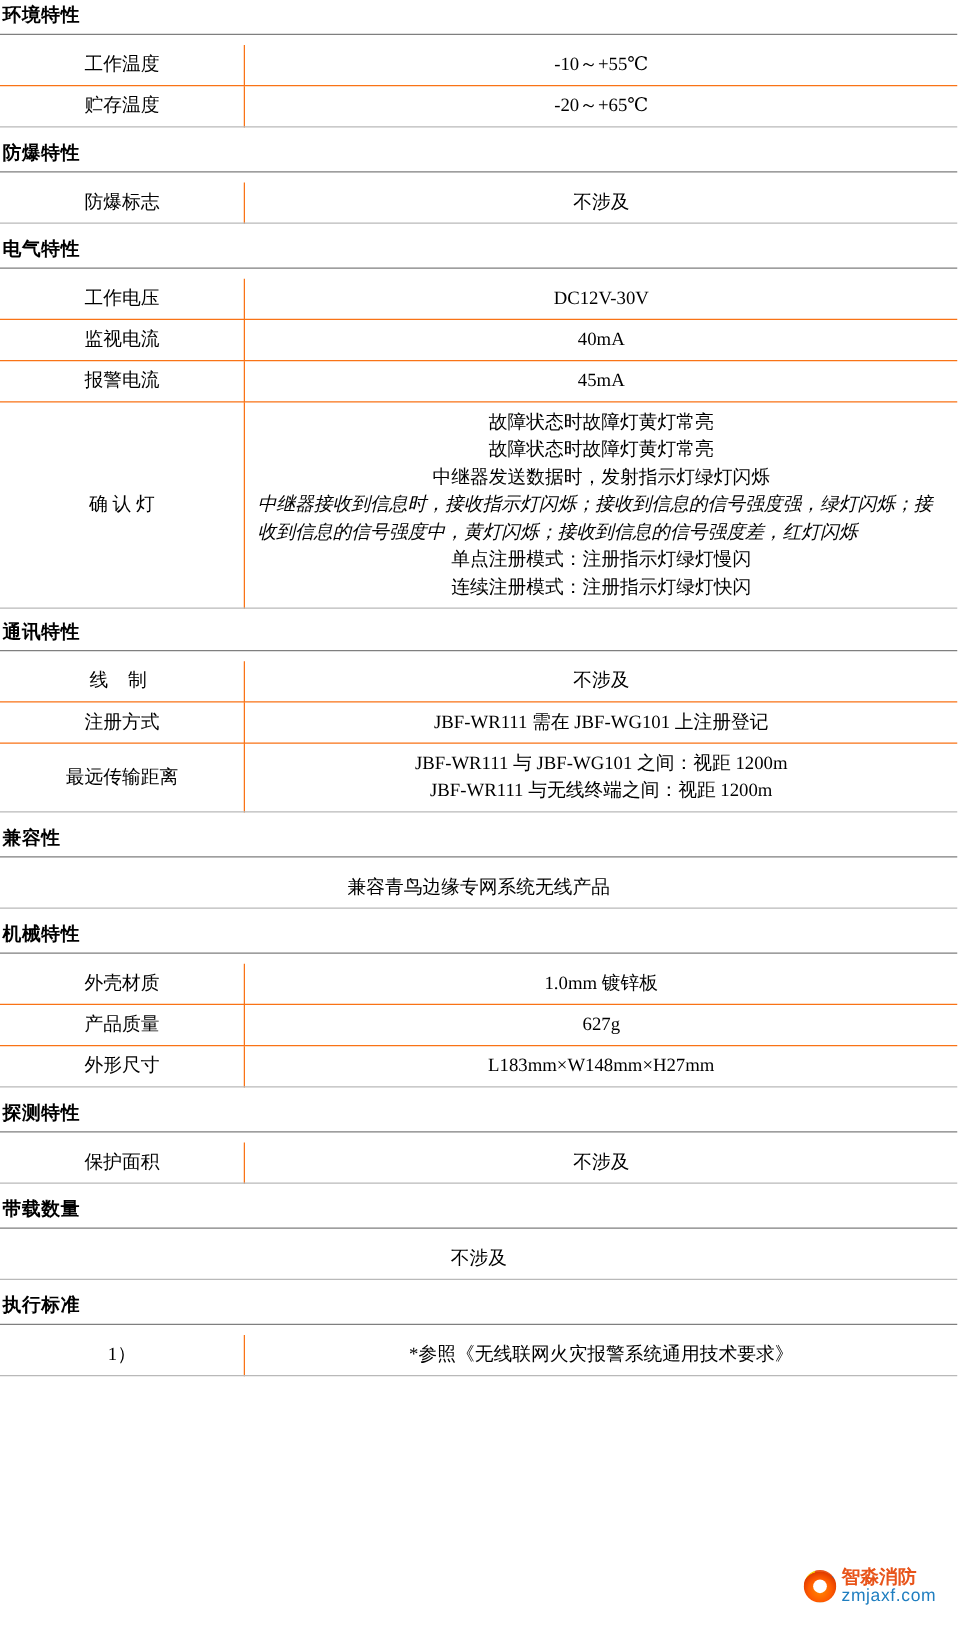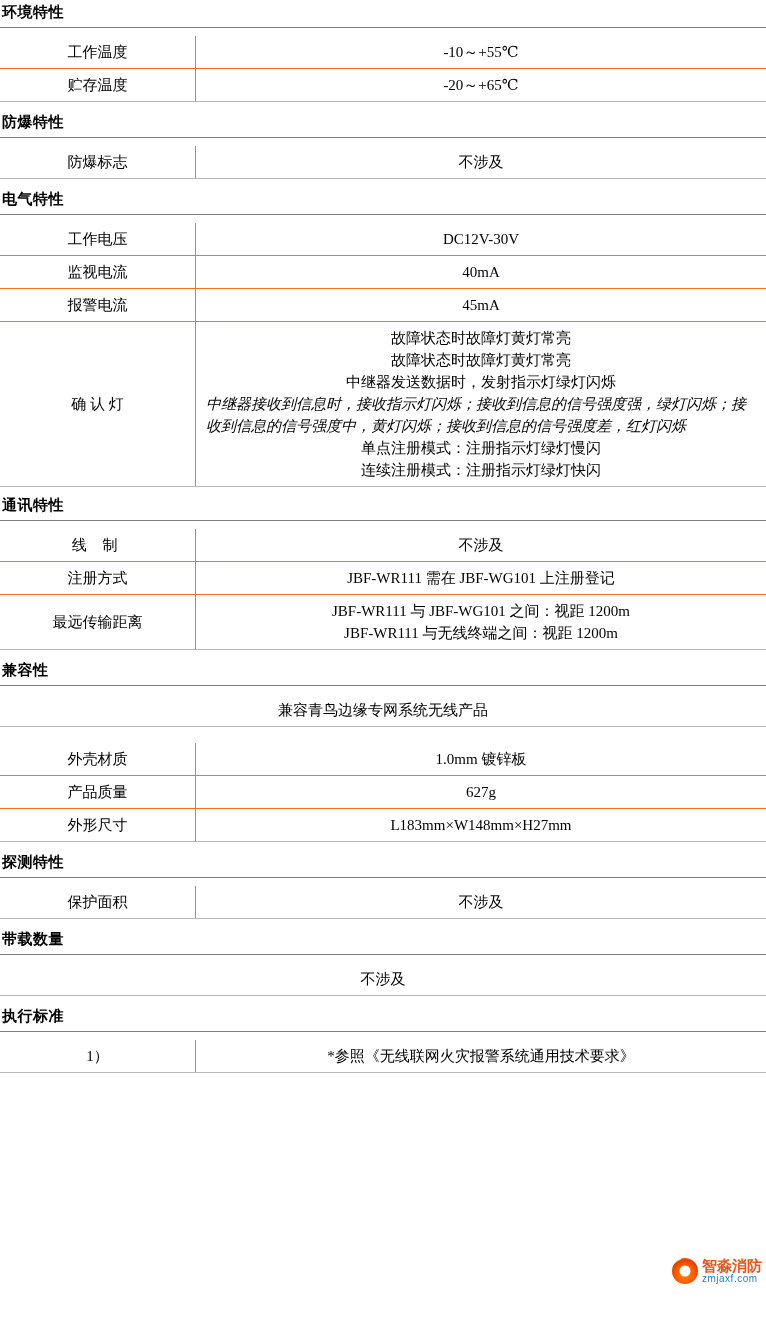--- a/index.html
+++ b/index.html
@@ -90,21 +90,21 @@
     letter-spacing: 6px;
     padding-left: 6px !important;
   }
 
   .spacer-6 { height: 6px; }
   .spacer-8 { height: 8px; }
 
   
   .logo {
     position: absolute;
-    right: 4px;
+    right: 17px;
     bottom: 36px;
     display: flex;
     align-items: center;
     gap: 4px;
     font-family: "Liberation Sans", "DejaVu Sans", sans-serif;
   }
   .logo .flame {
     width: 26px;
     height: 26px;
     border-radius: 50%;
@@ -128,21 +128,21 @@
   .logo .txt {
     line-height: 1.05;
   }
   .logo .txt .cn {
     font-size: 15px;
     font-weight: bold;
     color: #e8541a;
     letter-spacing: 0;
   }
   .logo .txt .en {
-    font-size: 10px;
+    font-size: 14px;
     color: #1f7ec0;
     letter-spacing: 0.5px;
   }
 </style>
 </head>
 <body>
 
 <div class="page">
 
   <div class="section">
@@ -251,20 +251,21 @@
           <tr>
         <td class="wide">兼容青鸟边缘专网系统无线产品</td>
       </tr>
     </tbody>
       </table>
   </div>
 
   <div class="spacer-8"></div>
 
   <div class="section">
+    <div class="sec-head"><span>机械特性</span></div>
     <div class="spacer-8"></div>
     <table class="spec">
       <tbody>
       <tr>
         <td class="label">外壳材质</td>
         <td class="value">1.0mm 镀锌板</td>
       </tr>
       <tr>
         <td class="label">产品质量</td>
         <td class="value">627g</td>

